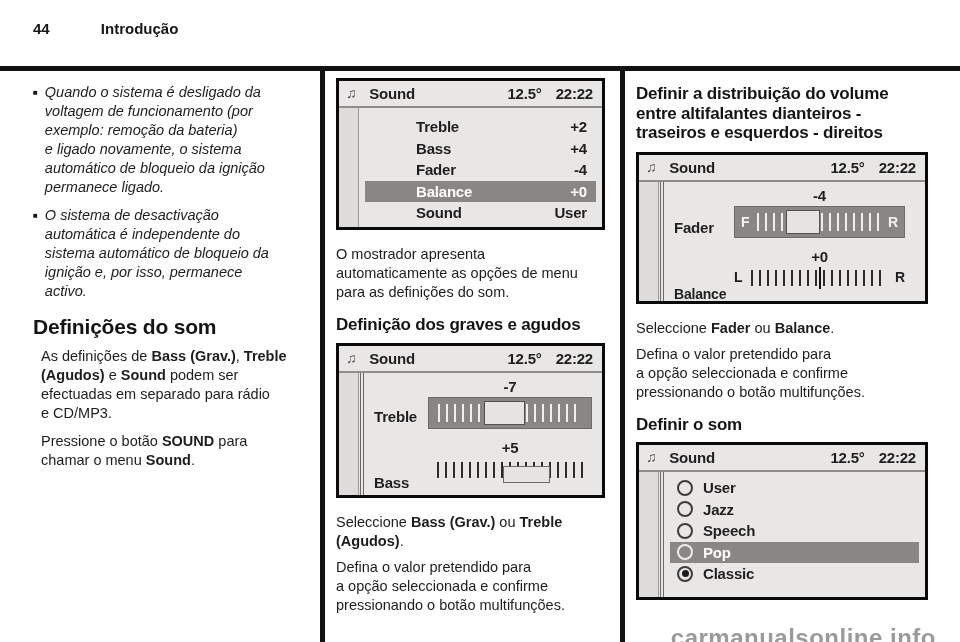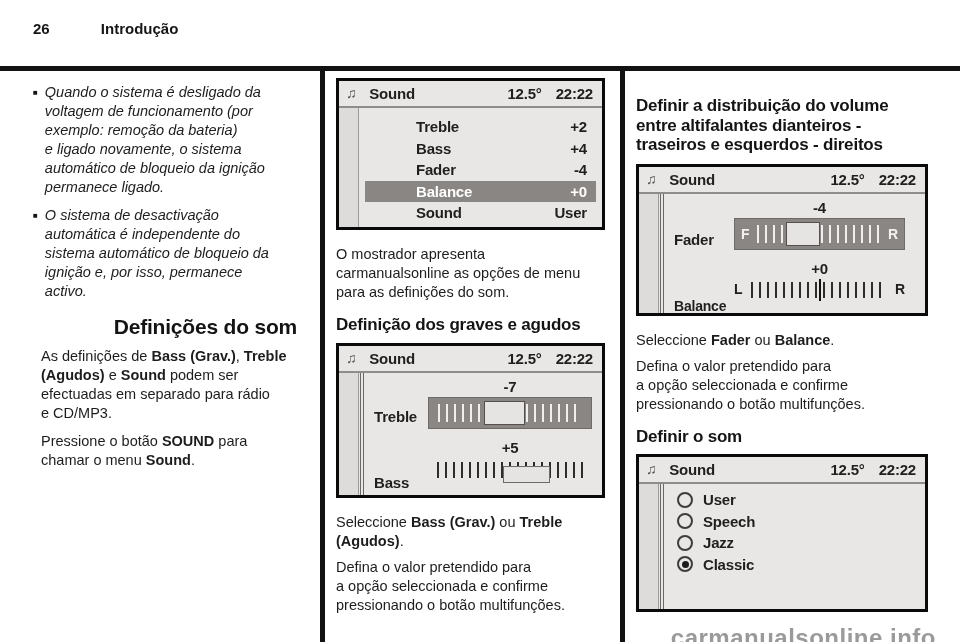--- a/index.html
+++ b/index.html
@@ -19,21 +19,21 @@
 
   
   .col{position:absolute;font-size:14.5px;line-height:19px;}
   .col-left{left:33px;top:83px;width:264px;}
   .col-mid{left:336px;top:78px;width:269px;}
   .col-right{left:636px;top:80px;width:292px;}
   .pre{white-space:pre-line;}
   .bullet{display:flex;margin:0 0 9px 0;}
   .bullet .sq{font-size:8px;line-height:19px;margin-right:7px;color:#161616;}
   .bullet p{margin:0;font-style:italic;}
-  h2.h-big{font-size:21px;line-height:23px;margin:14px 0 9px 0;color:#141414;letter-spacing:-.2px;text-align:right;}
+  h2.h-big{font-size:21px;line-height:23px;margin:14px 0 9px 0;color:#141414;letter-spacing:-.2px;}
   h3.h-sub{font-size:17px;line-height:19.5px;margin:13px 0 8px 0;color:#141414;letter-spacing:-.2px;}
   .para{margin:0 0 9px 8px;}
   .caption{margin:15px 0 0 0;}
   .caption+.caption{margin-top:7px;}
   .runs b{font-weight:bold;}
 
   
   .screen{
     box-sizing:border-box;border:3px solid #0a0a0a;background:#e9e7e5;
     width:100%;position:relative;color:#1f1f1f;
@@ -99,21 +99,21 @@
   .lab-top{top:34px;}
   .lab-bot{top:100px;}
   .col-right .lab-top{top:36px;}
   .col-right .lab-bot{top:103px;}
   .mt-val{margin-top:9px;}
 </style>
 </head>
 <body>
 
 <div class="pg-header">
-  <span>26</span>
+  <span>44</span>
   <span class="sect">Introdução</span>
 </div>
 <div class="hrule"></div>
 <div class="vrule v1"></div>
 <div class="vrule v2"></div>
 
 <div class="col col-left">
   <div class="bullet">
     <span class="sq">■</span>
     <p class="pre">Quando o sistema é desligado da
@@ -170,21 +170,21 @@
           </div>
           <div class="mrow">
             <span class="ml">Sound</span>
             <span class="mv">User</span>
           </div>
         </div>
     </div>
   </div>
 
   <p class="caption pre">O mostrador apresenta
-carmanualsonline as opções de menu
+automaticamente as opções de menu
 para as definições do som.</p>
   <h3 class="h-sub">Definição dos graves e agudos</h3>
 
   <div class="screen sc2">
     <div class="s-header">
       <span class="note">♫</span>
       <span class="s-title">Sound</span>
       <span class="s-temp">12.5°</span>
       <span class="s-time">22:22</span>
     </div>
@@ -211,21 +211,21 @@
   </div>
 
   <p class="caption pre runs"><span>Seleccione </span><b>Bass (Grav.)</b><span> ou </span><b>Treble
 (Agudos)</b><span>.</span></p>
   <p class="caption pre">Defina o valor pretendido para
 a opção seleccionada e confirme
 pressionando o botão multifunções.</p>
 </div>
 
 <div class="col col-right">
-  <h3 class="h-sub pre" style="margin-top:16px;">Definir a distribuição do volume
+  <h3 class="h-sub pre" style="margin-top:4px;">Definir a distribuição do volume
 entre altifalantes dianteiros -
 traseiros e esquerdos - direitos</h3>
 
   <div class="screen sc3">
     <div class="s-header">
       <span class="note">♫</span>
       <span class="s-title">Sound</span>
       <span class="s-temp">12.5°</span>
       <span class="s-time">22:22</span>
     </div>
@@ -272,25 +272,29 @@
     <div class="s-body">
       <div class="icon-col"></div>
       <div class="dbl-line"></div>
       <div class="opts" id="opts4">
           <div class="opt">
             <span class="radio"></span>
             <span class="opt-label">User</span>
           </div>
           <div class="opt">
             <span class="radio"></span>
-            <span class="opt-label">Speech</span>
+            <span class="opt-label">Jazz</span>
           </div>
           <div class="opt">
             <span class="radio"></span>
-            <span class="opt-label">Jazz</span>
+            <span class="opt-label">Speech</span>
+          </div>
+          <div class="opt hl">
+            <span class="radio"></span>
+            <span class="opt-label">Pop</span>
           </div>
           <div class="opt">
             <span class="radio checked"></span>
             <span class="opt-label">Classic</span>
           </div>
         </div>
     </div>
   </div>
 </div>
 

